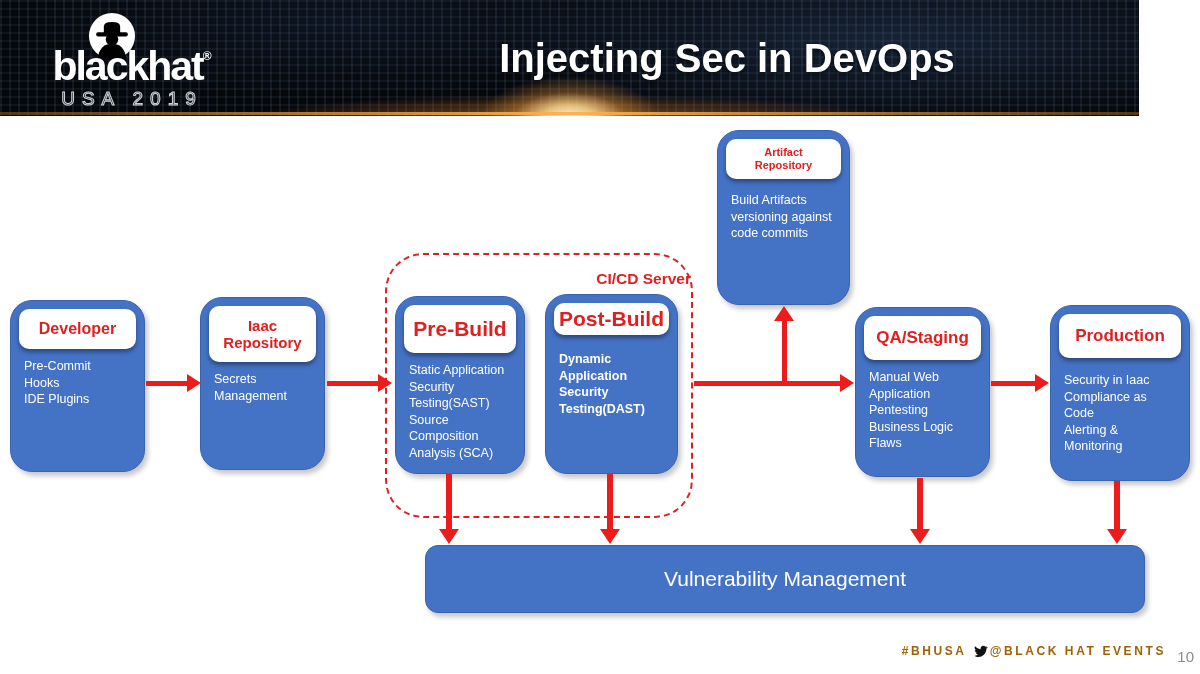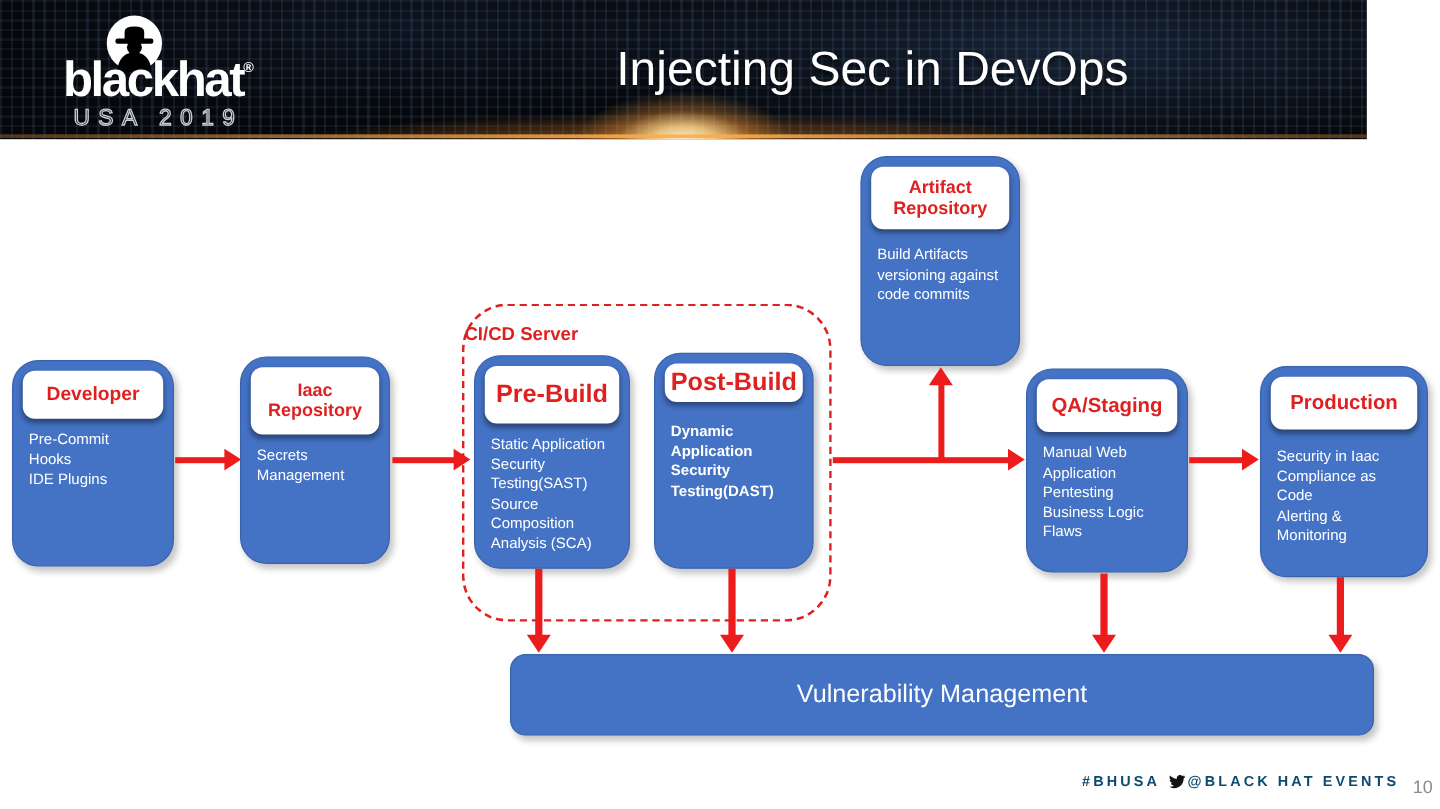--- a/index.html
+++ b/index.html
@@ -35,21 +35,21 @@
     white-space:nowrap;
   }
   .brand sup{font-size:12px;letter-spacing:0;vertical-align:20px;}
   .usa{
     position:absolute;top:84px;left:0;width:100%;text-align:center;
     font-size:19px;letter-spacing:7px;color:rgba(0,0,0,0);
     -webkit-text-stroke:1.1px #c9ced4;white-space:nowrap;
   }
   .slide-title{
     position:absolute;top:36px;left:727px;transform:translateX(-50%);
-    color:#fff;font-weight:normal;font-size:40px;white-space:nowrap;
+    color:#fff;font-weight:bold;font-size:40px;white-space:nowrap;
     text-shadow:0 2px 4px rgba(0,0,0,.6);
   }
 
   
   .node{
     position:absolute;
     background:var(--box-blue,#4472C4);
     border:1px solid var(--box-border,#3A63AD);
     border-radius:22px;
     box-shadow:3px 4px 5px rgba(0,0,0,.22);
@@ -67,21 +67,21 @@
     white-space:pre-line;
   }
 
   
   .cicd{
     position:absolute;left:385px;top:253px;width:308px;height:265px;
     border:2px dashed var(--accent-red,#DF2020);border-radius:38px;
     box-sizing:border-box;
   }
   .cicd-label{
-    margin-top:15px;text-align:left;color:var(--accent-red,#DF2020);
+    margin-top:15px;text-align:right;color:var(--accent-red,#DF2020);
     font-size:15.5px;font-weight:600;
   }
 
   
   .vuln-bar{
     position:absolute;left:425px;top:545px;width:720px;height:68px;
     background:var(--box-blue,#4472C4);border:1px solid var(--box-border,#3A63AD);
     border-radius:13px;box-shadow:3px 4px 5px rgba(0,0,0,.22);
     display:flex;align-items:center;justify-content:center;
     color:#fff;font-size:21px;box-sizing:border-box;
@@ -95,21 +95,21 @@
   .head-up{position:absolute;width:0;height:0;
     border-left:10px solid transparent;border-right:10px solid transparent;
     border-bottom:15px solid var(--arrow-red,#ED1C1C);}
   .head-down{position:absolute;width:0;height:0;
     border-left:10px solid transparent;border-right:10px solid transparent;
     border-top:15px solid var(--arrow-red,#ED1C1C);}
 
   
   .footer{
     position:absolute;top:644px;right:34px;display:flex;align-items:center;gap:7px;
-    font-weight:bold;font-size:12px;letter-spacing:2.6px;color:#0c4a6e;white-space:nowrap;margin-left:16px;
+    font-weight:bold;font-size:12px;letter-spacing:2.6px;color:#a16207;white-space:nowrap;margin-left:16px;
   }
   .tw{width:14px;height:14px;display:inline-block;}
   .page-num{position:absolute;top:648px;right:6px;color:#8a8a8a;font-size:15px;margin-left:20px;}
 </style>
 </head>
 <body>
 
 <div class="banner">
   <div class="horizon"></div>
 
@@ -157,21 +157,21 @@
 
 <div class="node" style="left:545px;top:294px;width:133px;height:180px;">
   <div class="label" style="height:32px;font-size:21px;">Post-Build</div>
   <div class="body" style="padding-top:16px;font-weight:bold;">Dynamic
 Application
 Security
 Testing(DAST)</div>
 </div>
 
 <div class="node" style="left:717px;top:130px;width:133px;height:175px;">
-  <div class="label" style="height:52px;font-size:15px;padding:0 14px;">Artifact Repository</div>
+  <div class="label" style="height:40px;font-size:11px;padding:0 14px;">Artifact Repository</div>
   <div class="body" style="padding-top:13px;">Build Artifacts
 versioning against
 code commits</div>
 </div>
 
 <div class="node" style="left:855px;top:307px;width:135px;height:170px;">
   <div class="label" style="height:44px;font-size:17px;">QA/Staging</div>
   <div class="body">Manual Web
 Application
 Pentesting

